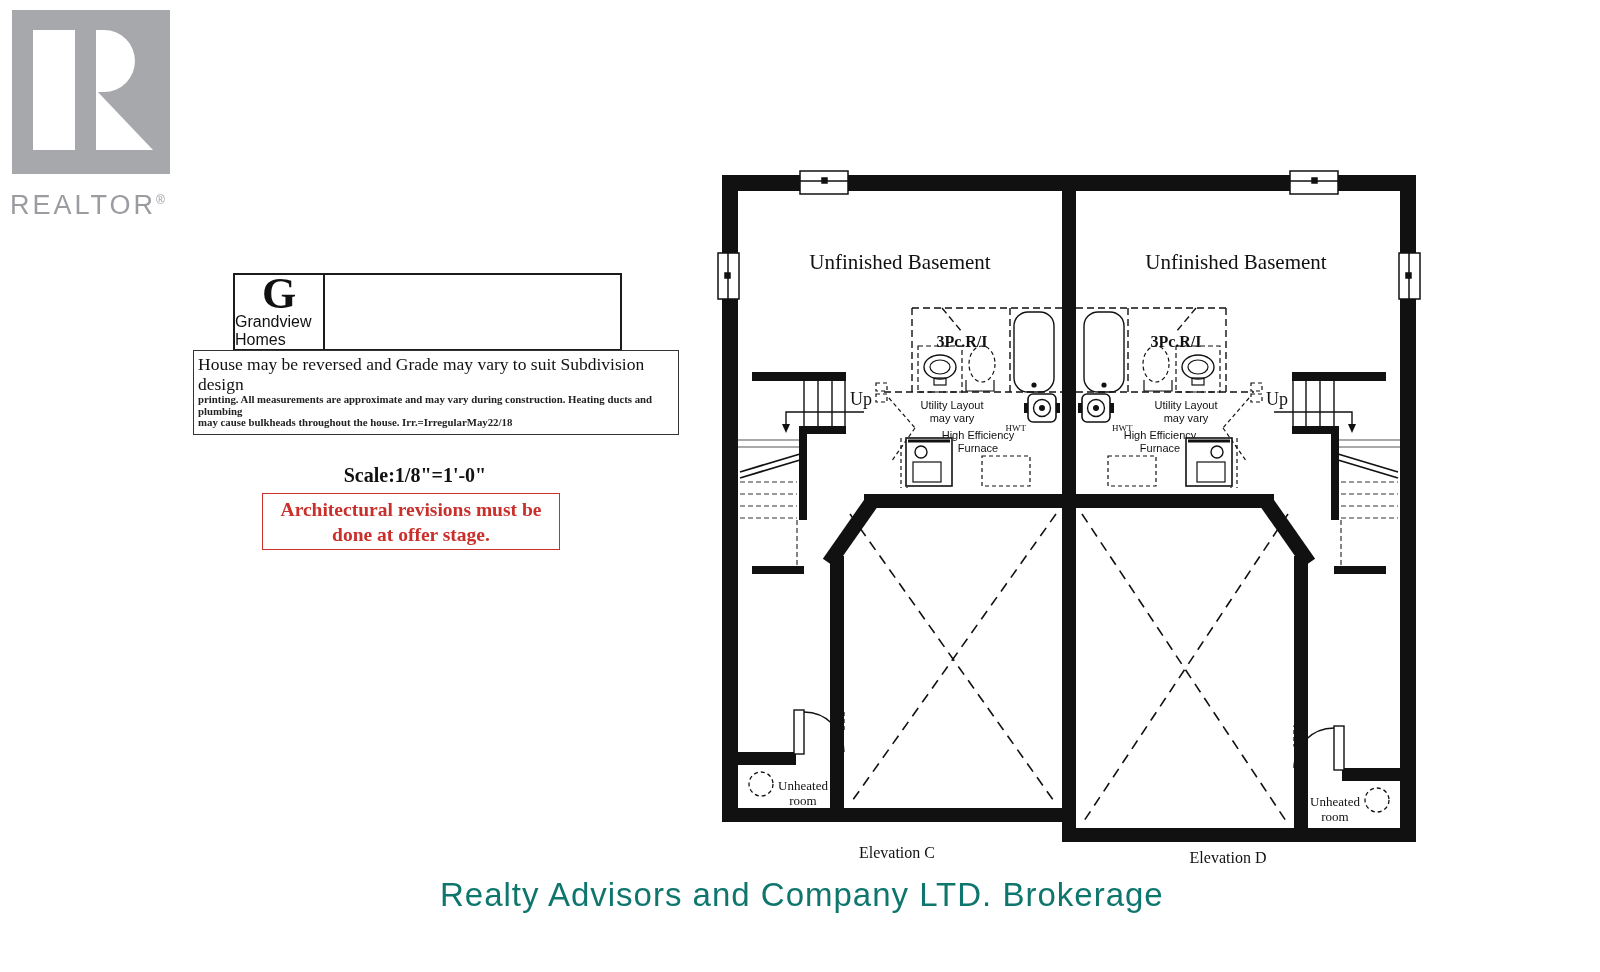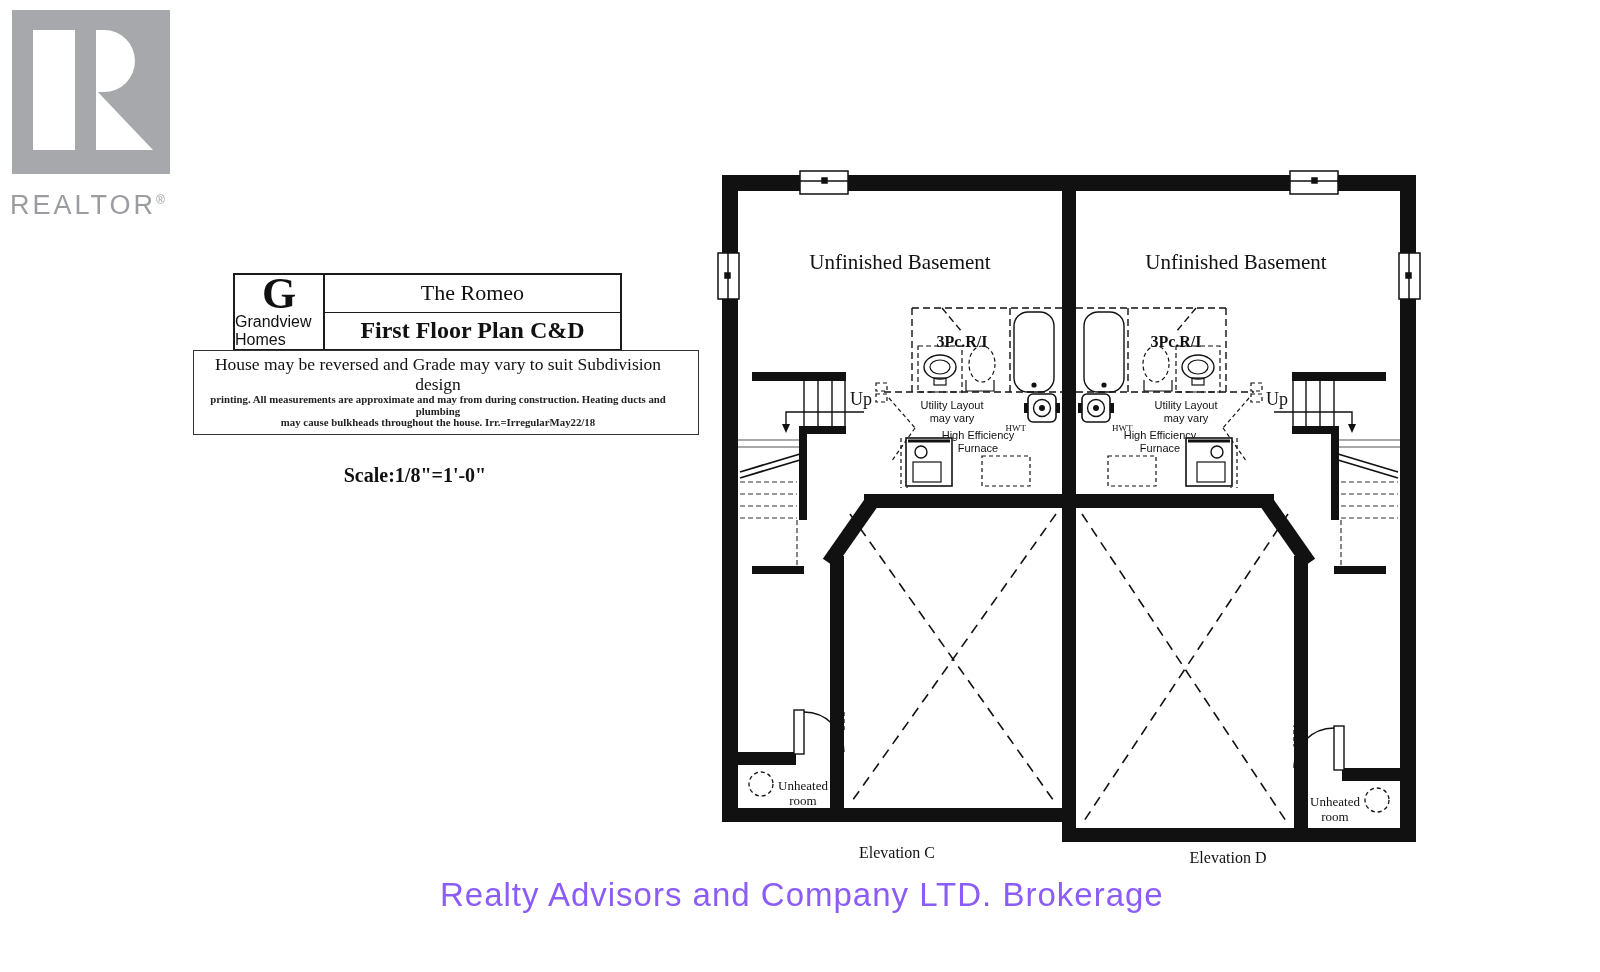--- a/index.html
+++ b/index.html
@@ -21,35 +21,35 @@
   #tb-g{font-size:44px;font-weight:bold;line-height:38px;color:#111;}
   #tb-gv{font-family:"Liberation Sans",sans-serif;font-size:16px;color:#111;}
   #tb-right{flex:1;display:flex;flex-direction:column;}
   #tb-model{flex:1;border-bottom:1.5px solid #1b1b1b;display:flex;align-items:center;
     justify-content:center;font-size:22px;color:#111;}
   #tb-plan{flex:1;display:flex;align-items:center;justify-content:center;font-size:24px;
     font-weight:600;color:#111;}
 
   
   #disclaimer{left:193px;top:350px;width:480px;border:1.5px solid #333;background:#fff;
-    padding:3px 20px 5px 4px;text-align:center;color:#111;}
+    padding:3px 0 5px 4px;text-align:left;color:#111;}
   #disc-line1{font-size:17.5px;line-height:20px;}
   #disc-line2{font-size:12.5px;font-weight:bold;line-height:15px;}
   .disc-fine{font-size:10.8px;line-height:11.6px;font-weight:600;color:#222;}
 
   #scale-note{left:300px;top:464px;width:230px;text-align:center;font-size:20px;
     font-weight:bold;color:#111;}
 
   #revision-box{left:262px;top:493px;width:296px;height:52px;border:1.5px solid #c9302c;
     text-align:center;color:#c9302c;font-weight:bold;font-size:19.5px;line-height:25px;
     padding-top:3px;background:#fff;}
 
   
   #watermark{left:440px;top:876px;width:700px;text-align:center;
-    font-family:"Liberation Sans",sans-serif;font-size:33px;color:#8b5cf6;
+    font-family:"Liberation Sans",sans-serif;font-size:33px;color:#0f766e;
     letter-spacing:1px;white-space:nowrap;}
 
   #plan-svg{left:0;top:0;}
   text{fill:#111;}
   .serif{font-family:"Liberation Serif",serif;}
   .sans{font-family:"Liberation Sans",sans-serif;}
 </style>
 </head>
 <body>
 
@@ -63,34 +63,34 @@
       <path d="M 86 82 L 143 142 L 86 142 Z" fill="#ffffff"></path>
     </svg>
     <div id="realtor-text"><span>REALTOR</span><sup>®</sup></div>
   </div>
 
   <div class="abs" id="title-block">
     <div id="tb-left">
       <div id="tb-g">G</div>
       <div id="tb-gv">Grandview Homes</div>
     </div>
-    <div id="tb-right">
-      <div id="tb-model">The Romeo</div>
-      <div id="tb-plan">First Floor Plan C&amp;D</div>
-    </div>
   </div>
 
   <div class="abs" id="disclaimer">
     <div id="disc-line1">House may be reversed and Grade may vary to suit Subdivision design</div>
-    <div class="disc-fine">printing. All measurements are approximate and may from during construction. Heating ducts and plumbing</div>
+    <div class="disc-fine">printing. All measurements are approximate and may vary during construction. Heating ducts and plumbing</div>
     <div class="disc-fine">may cause bulkheads throughout the house. Irr.=IrregularMay22/18</div>
   </div>
 
   <div class="abs" id="scale-note">Scale:1/8"=1'-0"</div>
 
+  <div class="abs" id="revision-box">
+    <div>Architectural revisions must be</div>
+    <div>done at offer stage.</div>
+  </div>
 
   <svg class="abs" id="plan-svg" width="1600" height="972" viewBox="0 0 1600 972">
 
     <g fill="#111">
       <rect x="722" y="175" width="694" height="16"></rect>
       <rect x="722" y="175" width="16" height="647"></rect>
       <rect x="1400" y="175" width="16" height="667"></rect>
       <rect x="1062" y="186" width="14" height="656"></rect>
       <rect x="722" y="808" width="354" height="14"></rect>
       <rect x="1062" y="828" width="354" height="14"></rect>

